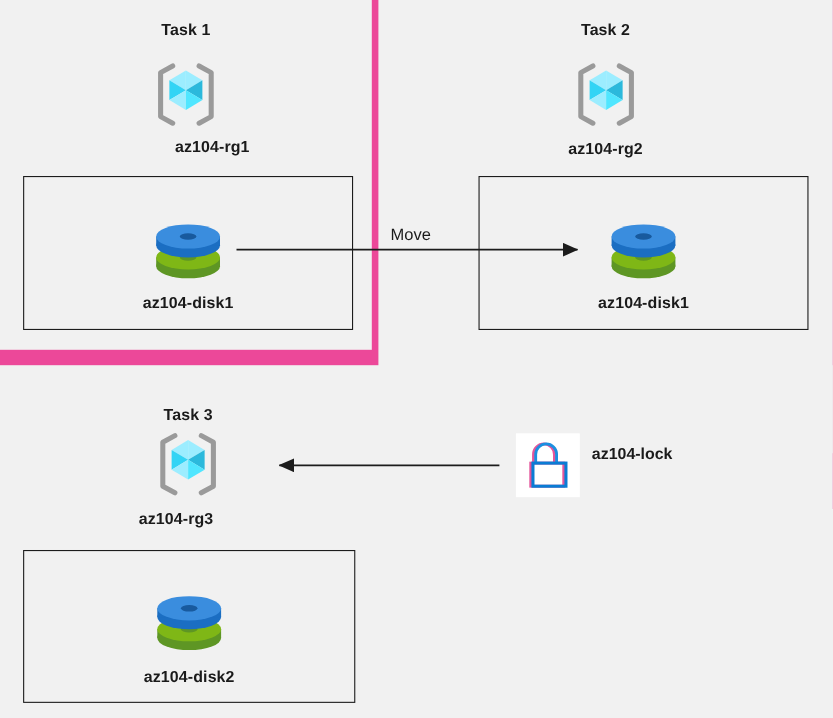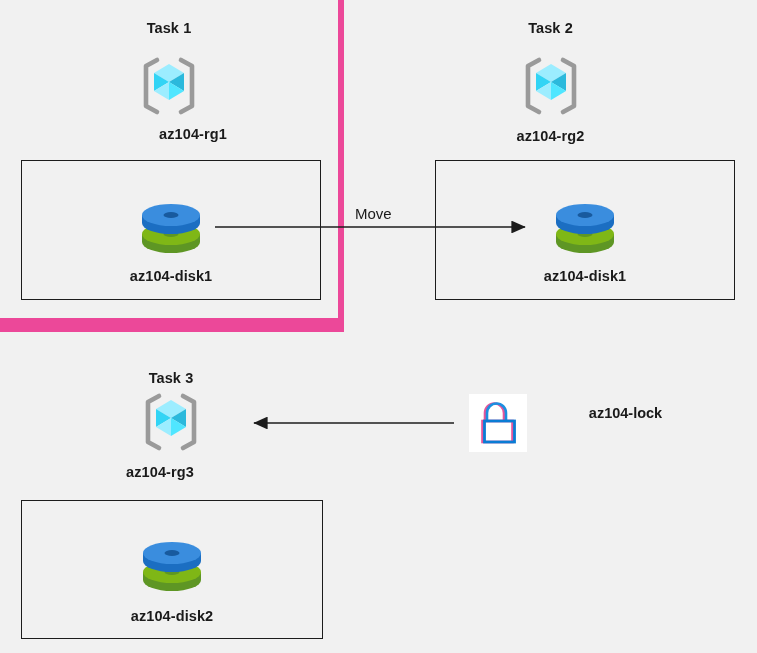--- a/index.html
+++ b/index.html
@@ -87,21 +87,20 @@
     font-weight: normal;
     color: #1A1A1A;
     white-space: nowrap;
   }
 
   .lock-text {
     position: absolute;
     font-size: 14.5px;
     font-weight: bold;
     color: #1A1A1A;
-    text-align: center;
     white-space: nowrap;
     line-height: 1.45;
   }
 </style>
 </head>
 <body>
 
 <div id="canvas">
 
   <div class="panel" id="panel-task1">

